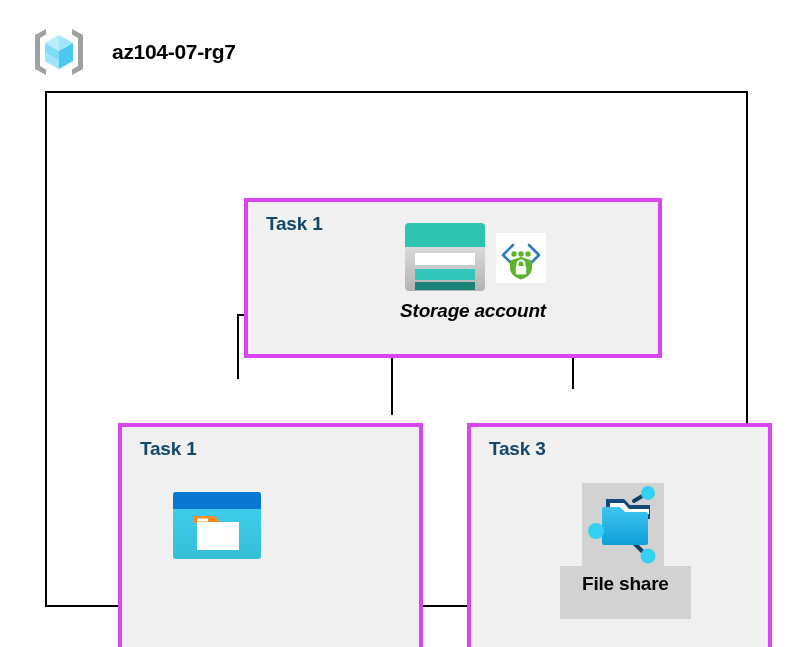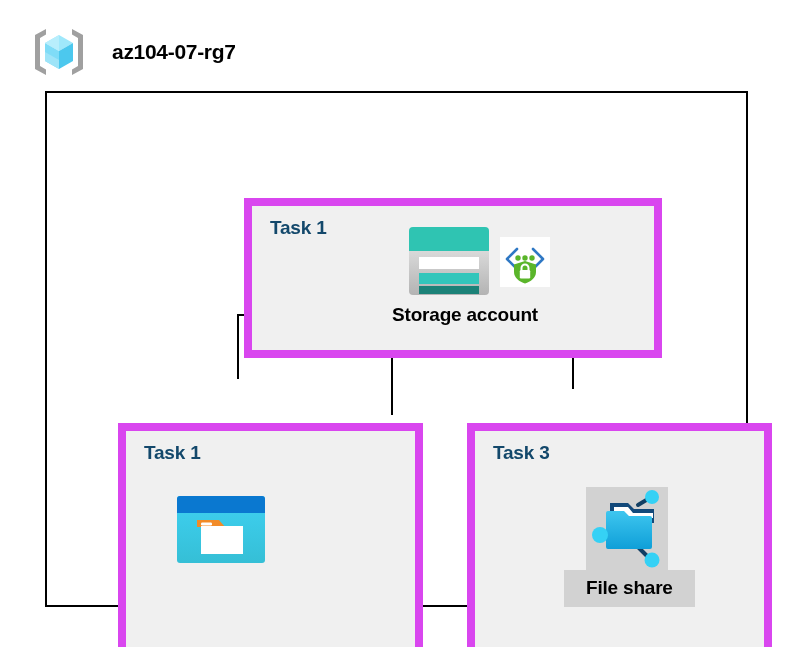--- a/index.html
+++ b/index.html
@@ -42,21 +42,21 @@
     height: 516px;
     border: 2px solid #000000;
     background: #ffffff;
     box-sizing: border-box;
   }
 
   
   .task-box {
     position: absolute;
     background: #f0f0f0;
-    border: 8px solid #d946ef;
+    border: 4px solid #d946ef;
     box-sizing: border-box;
   }
   .task-1 { left: 197px; top: 105px; width: 418px; height: 160px; }
   .task-2 { left: 71px;  top: 330px; width: 305px; height: 243px; }
   .task-3 { left: 420px; top: 330px; width: 305px; height: 243px; }
 
   .task-label {
     position: absolute;
     left: 18px;
     top: 11px;
@@ -72,21 +72,21 @@
     font-weight: bold;
     color: #000000;
     white-space: nowrap;
     text-align: center;
     letter-spacing: -0.2px;
   }
 
   
   .node-label.highlighted {
     background: #d2d2d2;
-    padding: 7px 22px 8px 22px;
+    padding: 7px 22px 24px 22px;
   }
 
   .icon-wrap { position: absolute; }
   .icon-wrap.highlighted { background: #d2d2d2; }
 
   
   .line {
     position: absolute;
     background: #000000;
   }
@@ -156,21 +156,21 @@
         <circle cx="25" cy="21" r="2.7" fill="#5ab52a"></circle>
         <circle cx="32" cy="21" r="2.7" fill="#5ab52a"></circle>
 
         <path d="M25 24 L36 27.5 V35 c0 6 -5.5 9.8 -11 11.5 C19.5 44.8 14 41 14 35 V27.5 Z" fill="#5ab52a"></path>
 
         <path d="M21.5 33.5 v-2.6 a3.5 3.5 0 0 1 7 0 v2.6" fill="none" stroke="#ffffff" stroke-width="2"></path>
         <rect x="19.8" y="33" width="10.4" height="8.4" rx="1.2" fill="#ffffff"></rect>
       </svg>
     </span>
 
-    <span class="node-label" style="left:4px; top:98px; width:418px;">Storage account</span>
+    <span class="node-label" style="left:16px; top:98px; width:418px;font-style:italic;">Storage account</span>
   </div>
 
   <div class="task-box task-2">
     <span class="task-label">Task 1</span>
 
     <span class="icon-wrap" style="left:51px; top:65px; width:88px; height:67px;">
       <svg width="88" height="67" viewBox="0 0 88 67" xmlns="http://www.w3.org/2000/svg">
         <defs>
           <linearGradient id="blobBody" x1="0" y1="0" x2="0" y2="1">
             <stop offset="0" stop-color="#3fd1f2"></stop>

